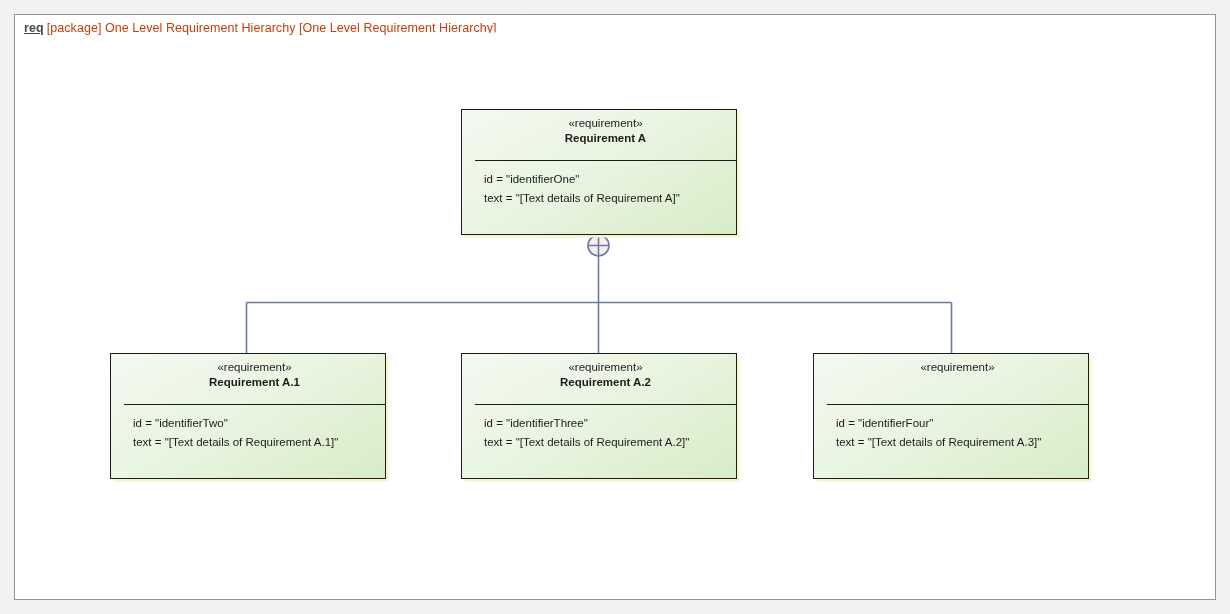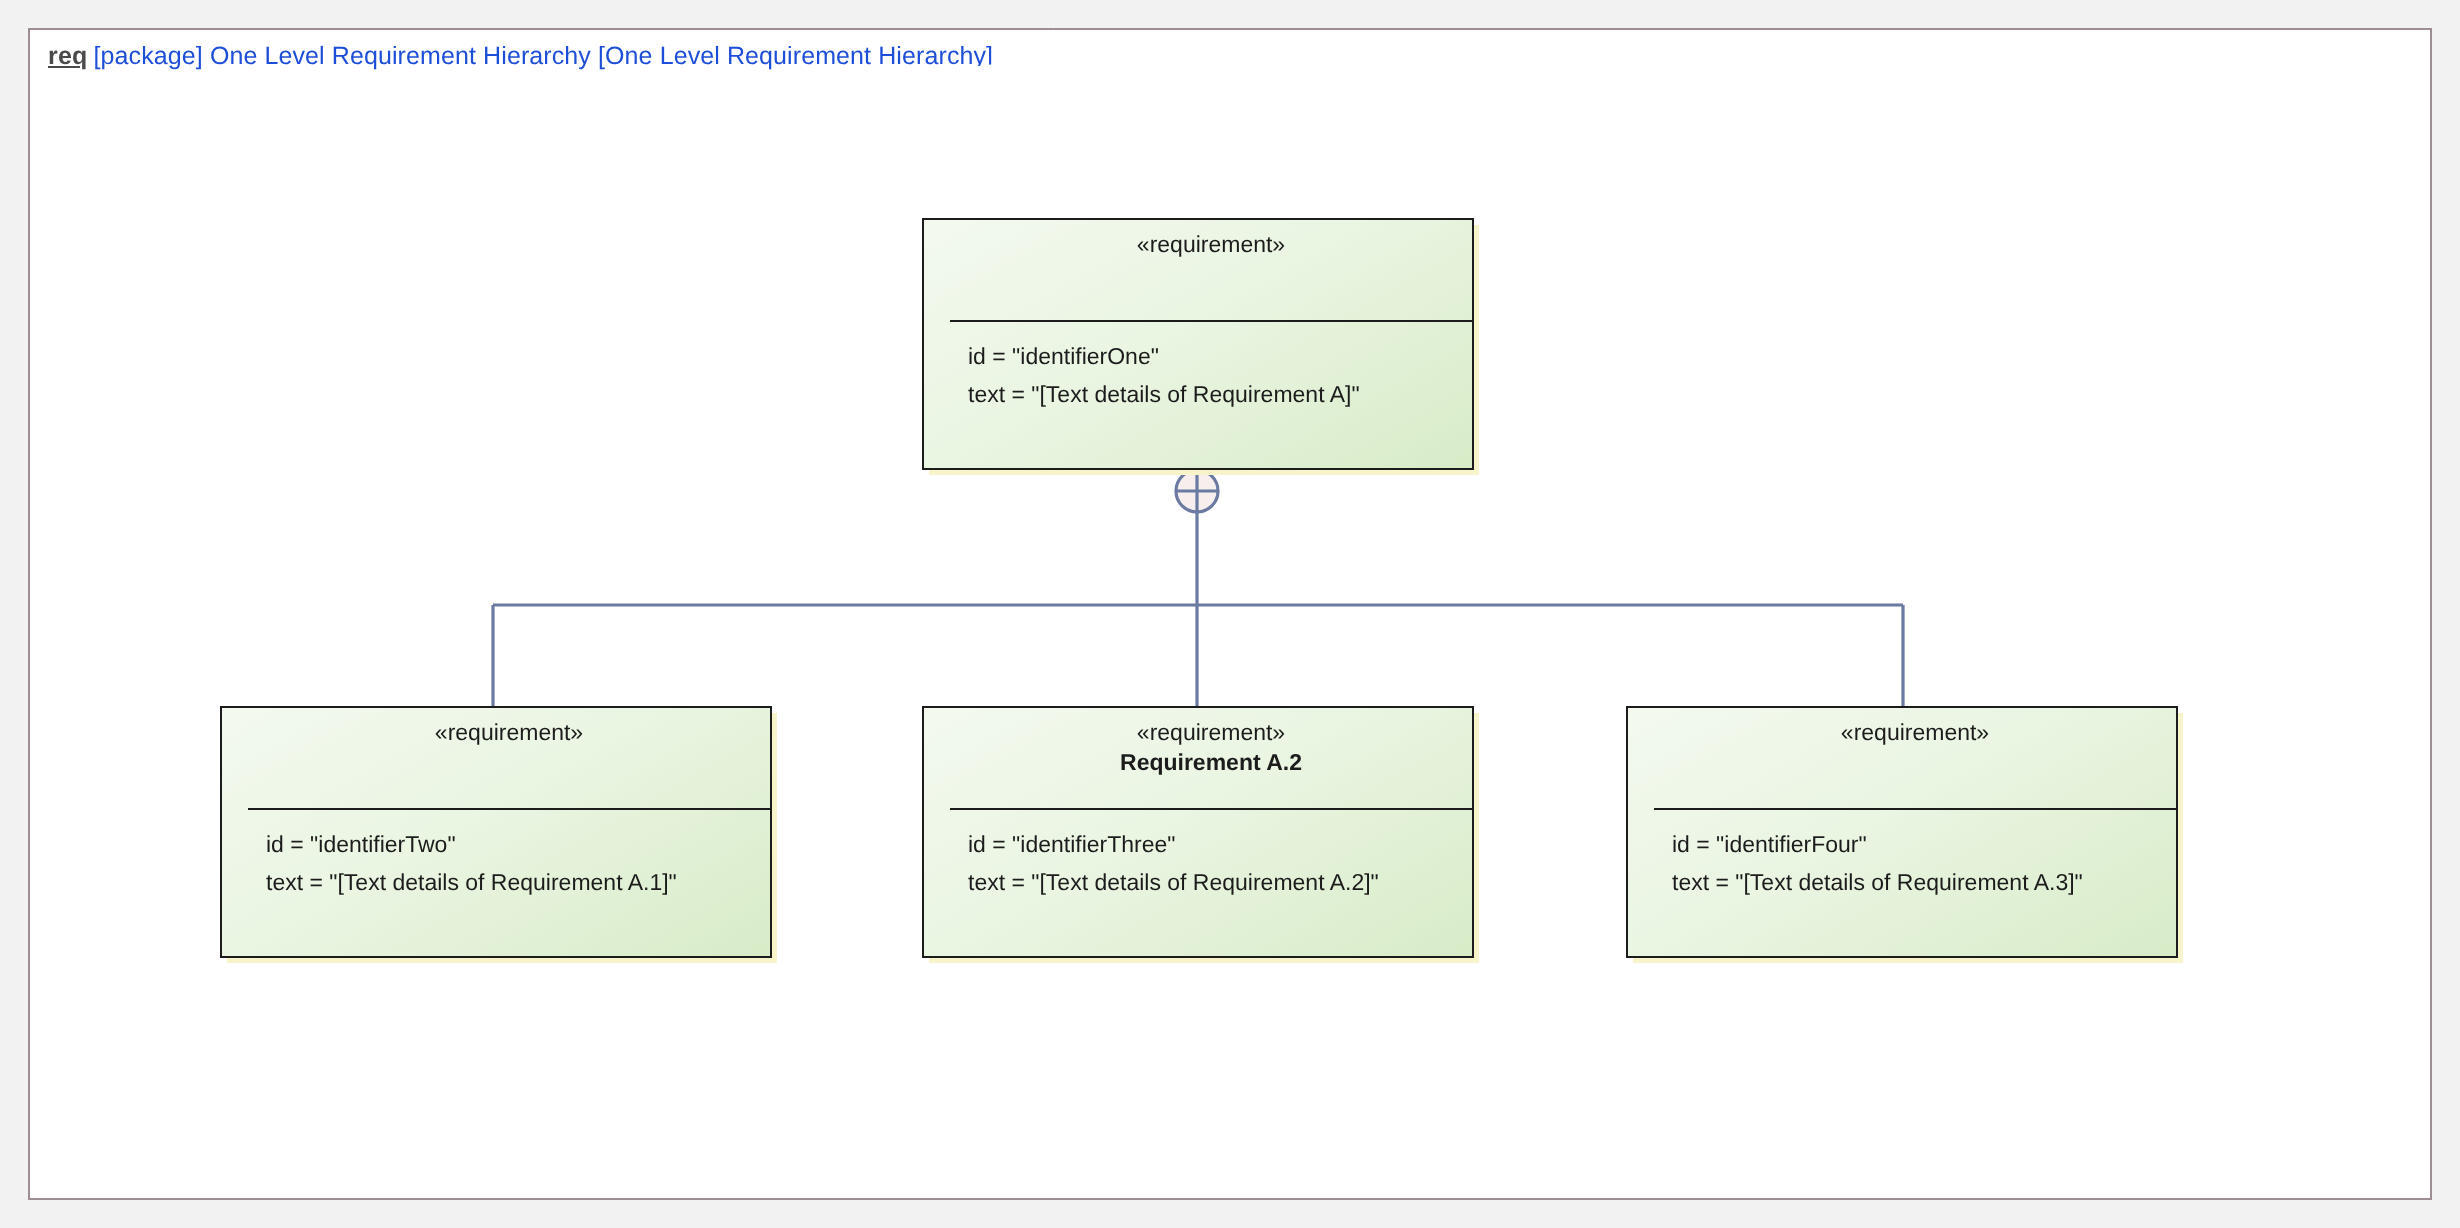--- a/index.html
+++ b/index.html
@@ -52,21 +52,21 @@
 
   .tab-kind {
     font-size: 12.5px;
     font-weight: bold;
     color: #4a4a4a;
     letter-spacing: 0.1px;
     text-decoration: underline;
   }
   .tab-rest {
     font-size: 12.5px;
-    color: #1d4ed8;
+    color: #c2410c;
     margin-left: 3px;
     letter-spacing: 0.05px;
   }
 
   
   .req-node {
     position: absolute;
     box-sizing: border-box;
     border: 1.4px solid #1c1c1c;
     background: linear-gradient(150deg, #f3f9ef 0%, #eaf5e2 45%, #d8ecc8 100%);
@@ -137,30 +137,32 @@
 
     <g>
       <circle cx="598.5" cy="245.5" r="10.5" fill="#f7efee" stroke="#6b7aa1" stroke-width="1.6"></circle>
       <path d="M588 245.5 L609 245.5 M598.5 235 L598.5 256" stroke="#6b7aa1" stroke-width="1.6" fill="none"></path>
     </g>
   </svg>
 
   <div class="req-node" style="left:461px; top:109px; width:276px; height:126px;">
     <div class="req-head" style="height:51px;">
       <div class="req-stereotype">«requirement»</div>
+      <div class="req-title">Requirement A</div>
     </div>
     <div class="req-body">
       <div class="req-attr">id = "identifierOne"</div>
       <div class="req-attr">text = "[Text details of Requirement A]"</div>
     </div>
   </div>
 
   <div class="req-node" style="left:110px; top:353px; width:276px; height:126px;">
     <div class="req-head" style="height:51px;">
       <div class="req-stereotype">«requirement»</div>
+      <div class="req-title">Requirement A.1</div>
     </div>
     <div class="req-body">
       <div class="req-attr">id = "identifierTwo"</div>
       <div class="req-attr">text = "[Text details of Requirement A.1]"</div>
     </div>
   </div>
 
   <div class="req-node" style="left:461px; top:353px; width:276px; height:126px;">
     <div class="req-head" style="height:51px;">
       <div class="req-stereotype">«requirement»</div>

